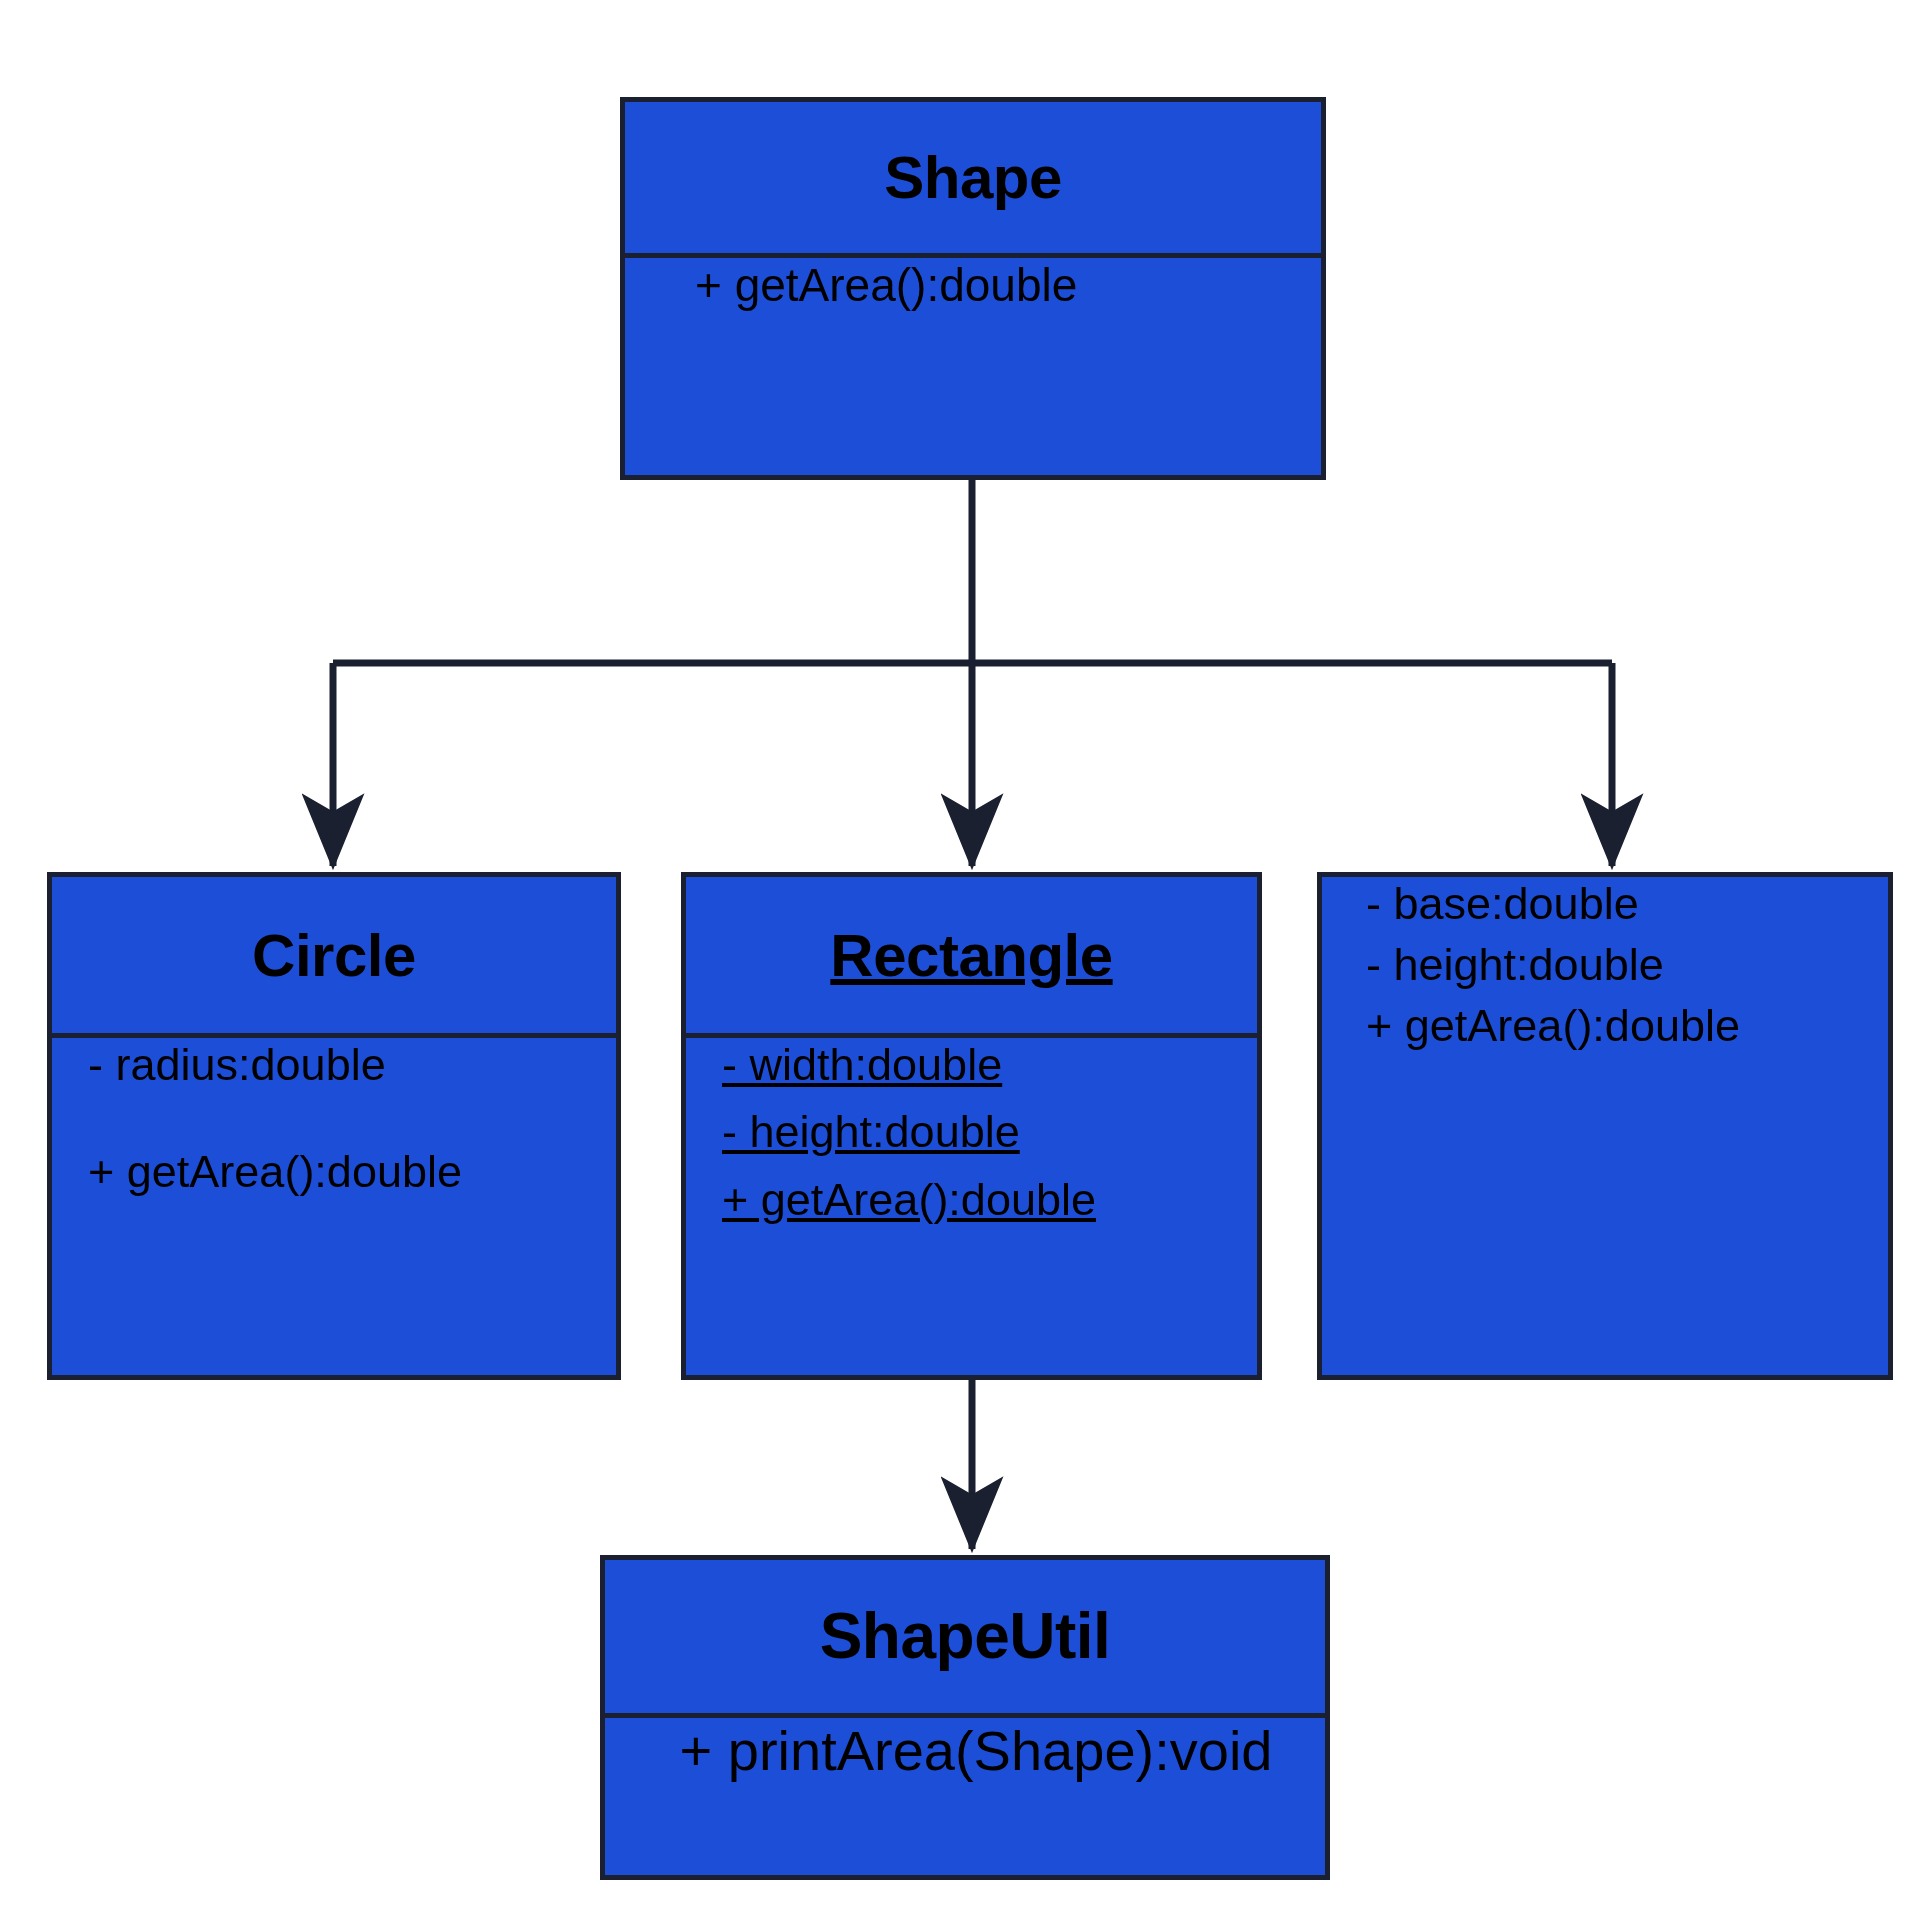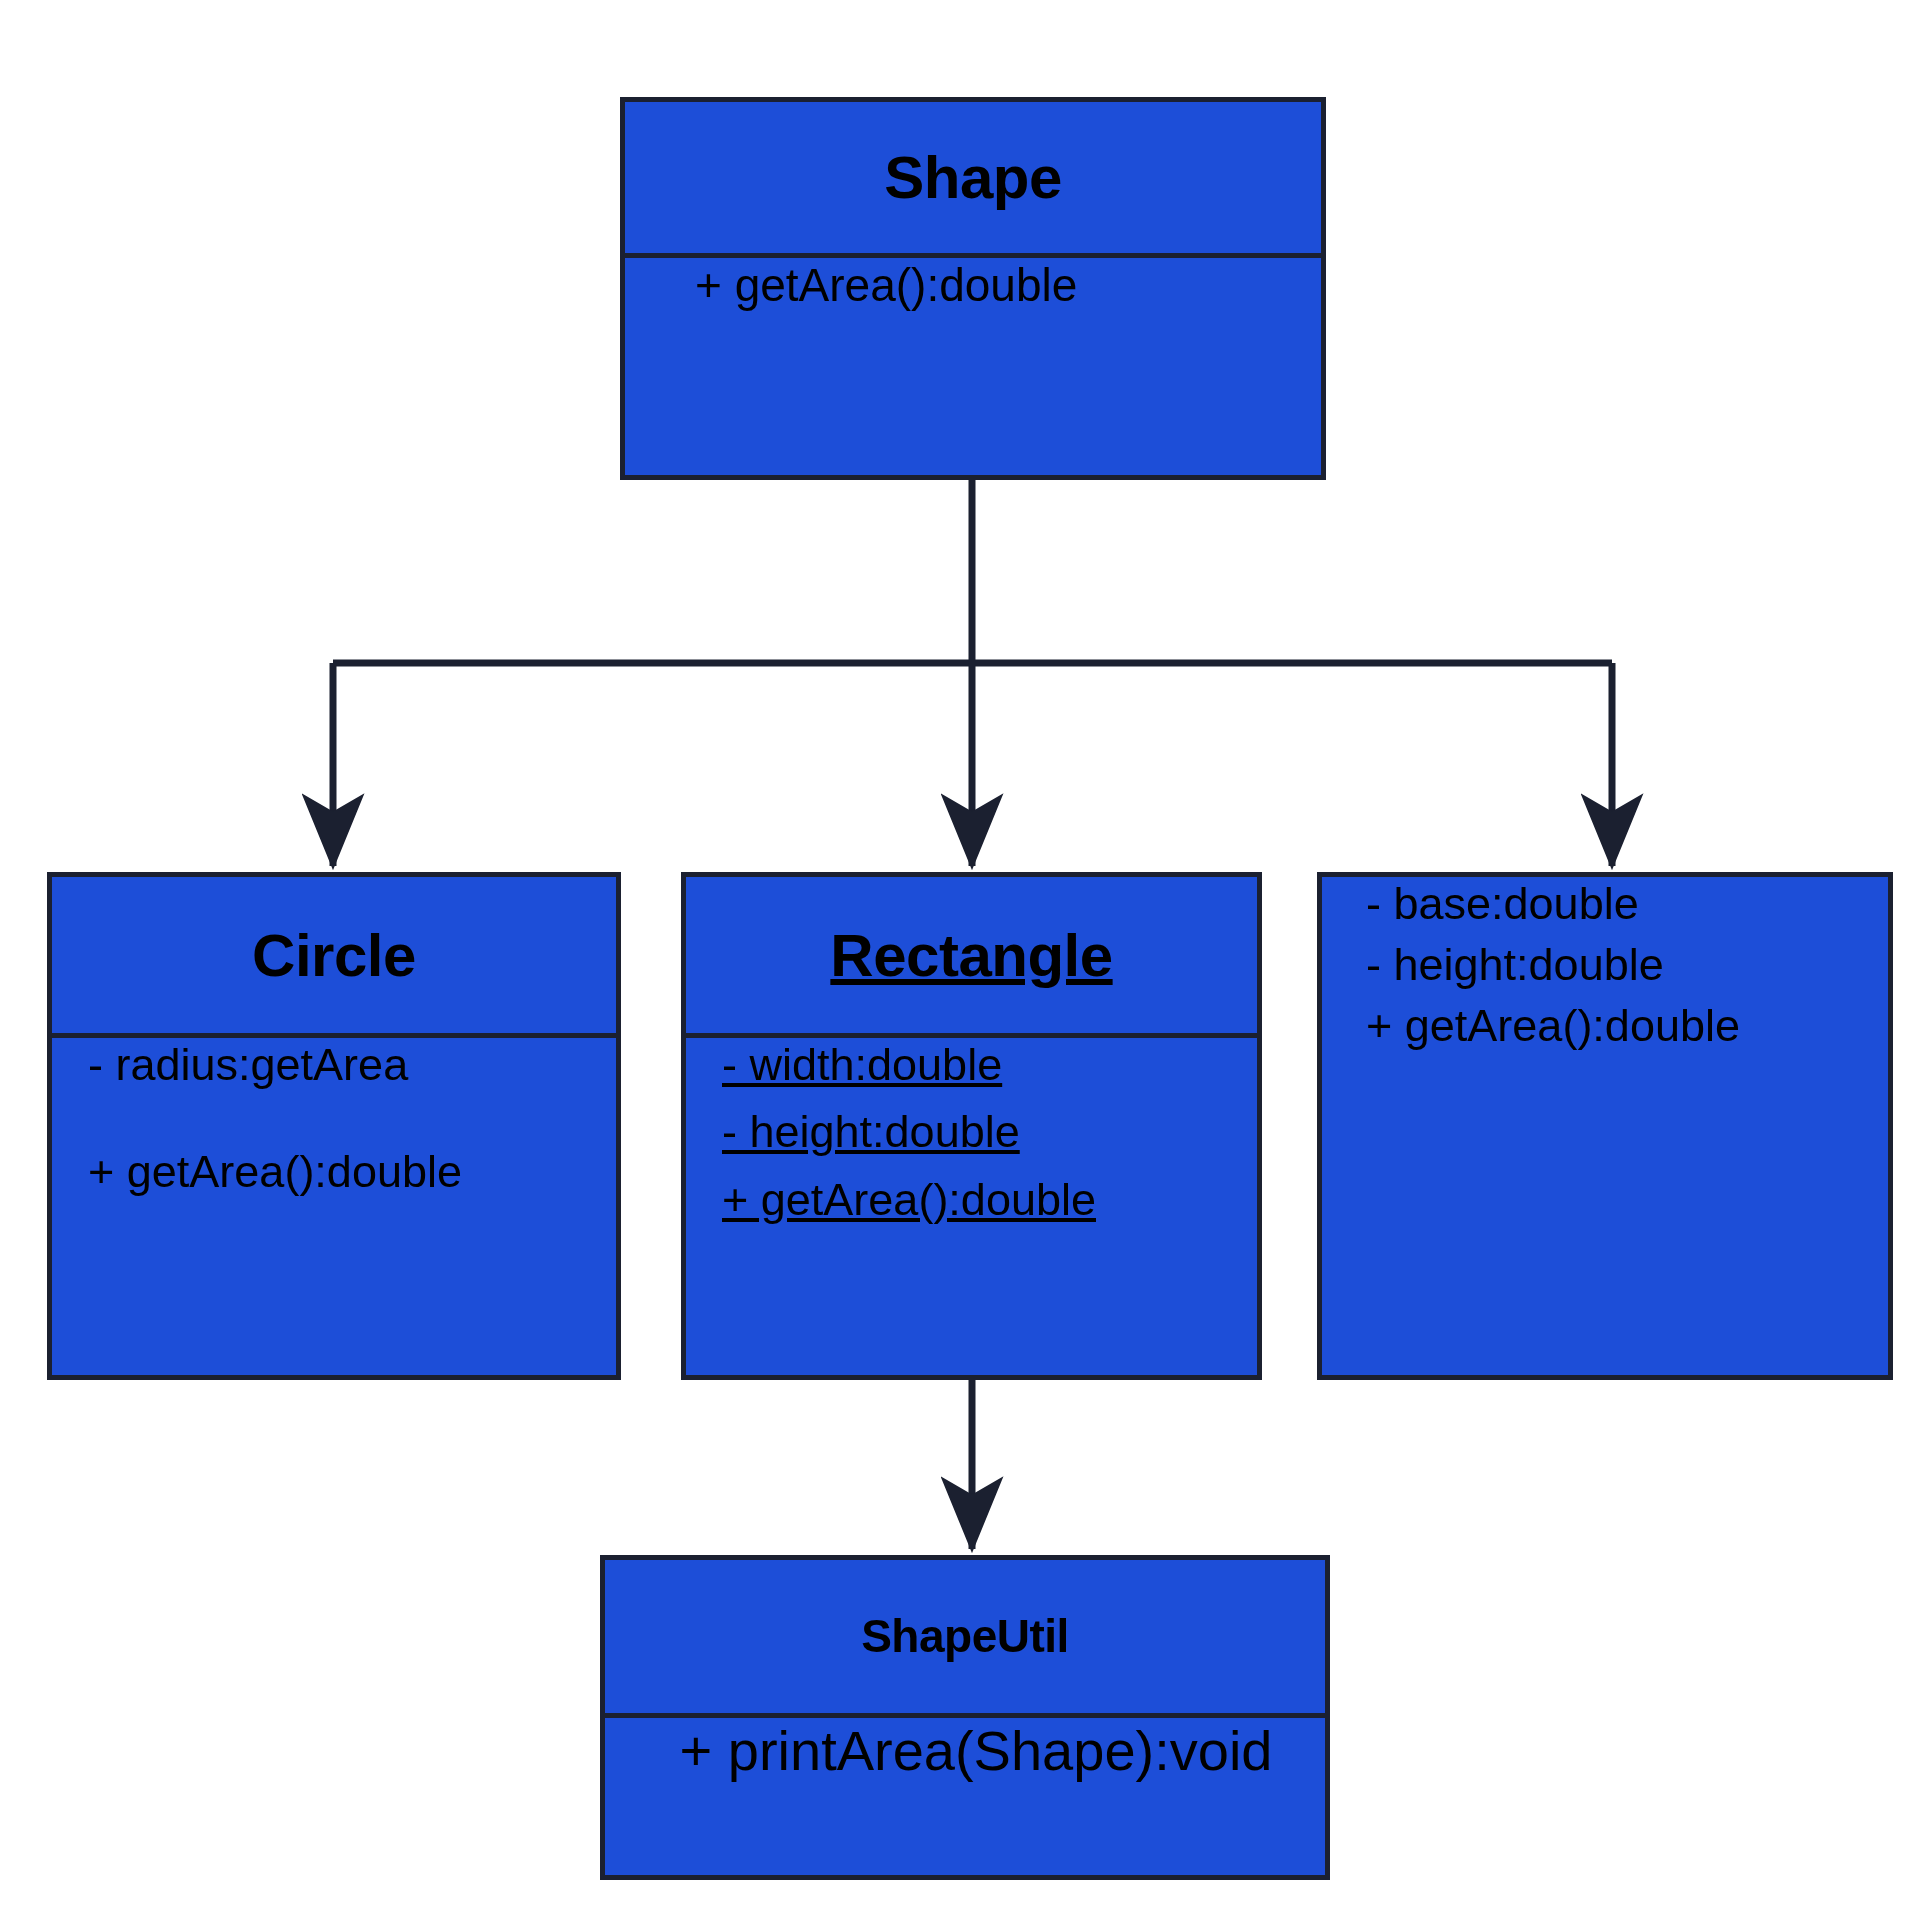--- a/index.html
+++ b/index.html
@@ -71,21 +71,21 @@
   #class-circle    { left: 47px;   width: 574px; }
   #class-rectangle { left: 681px;  width: 581px; text-decoration: underline; }
   #class-triangle  { left: 1317px; width: 576px; }
 
   #class-circle .class-members-compartment    { padding-left: 36px; padding-bottom: 22px; gap: 54px; }
   #class-rectangle .class-members-compartment { padding-left: 36px; padding-bottom: 12px; gap: 14px; }
   #class-triangle .class-members-compartment  { padding-left: 44px; padding-bottom: 12px; gap: 8px; }
 
   
   #class-shapeutil { left: 600px; top: 1555px; width: 730px; height: 325px; }
-  #class-shapeutil .class-name-compartment { height: 160px; font-size: 46px; }
+  #class-shapeutil .class-name-compartment { height: 160px; font-size: 64px; }
   #class-shapeutil .class-members-compartment { height: 160px; padding-left: 22px; }
   #class-shapeutil .member-row { font-size: 56px; text-align: center; }
 </style>
 </head>
 <body>
 
 <div id="canvas">
 
   <svg class="connectors" viewBox="0 0 1920 1920">
     <defs>
@@ -110,21 +110,21 @@
   <div class="uml-class" id="class-shape">
     <div class="class-name-compartment">Shape</div>
     <div class="class-members-compartment">
       <div class="member-row">+ getArea():double</div>
     </div>
   </div>
 
   <div class="uml-class subclass" id="class-circle">
     <div class="class-name-compartment">Circle</div>
     <div class="class-members-compartment">
-      <div class="member-row">- radius:getArea</div>
+      <div class="member-row">- radius:double</div>
       <div class="member-row">+ getArea():double</div>
     </div>
   </div>
 
   <div class="uml-class subclass" id="class-rectangle">
     <div class="class-name-compartment">Rectangle</div>
     <div class="class-members-compartment">
       <div class="member-row">- width:double</div>
       <div class="member-row">- height:double</div>
       <div class="member-row">+ getArea():double</div>

